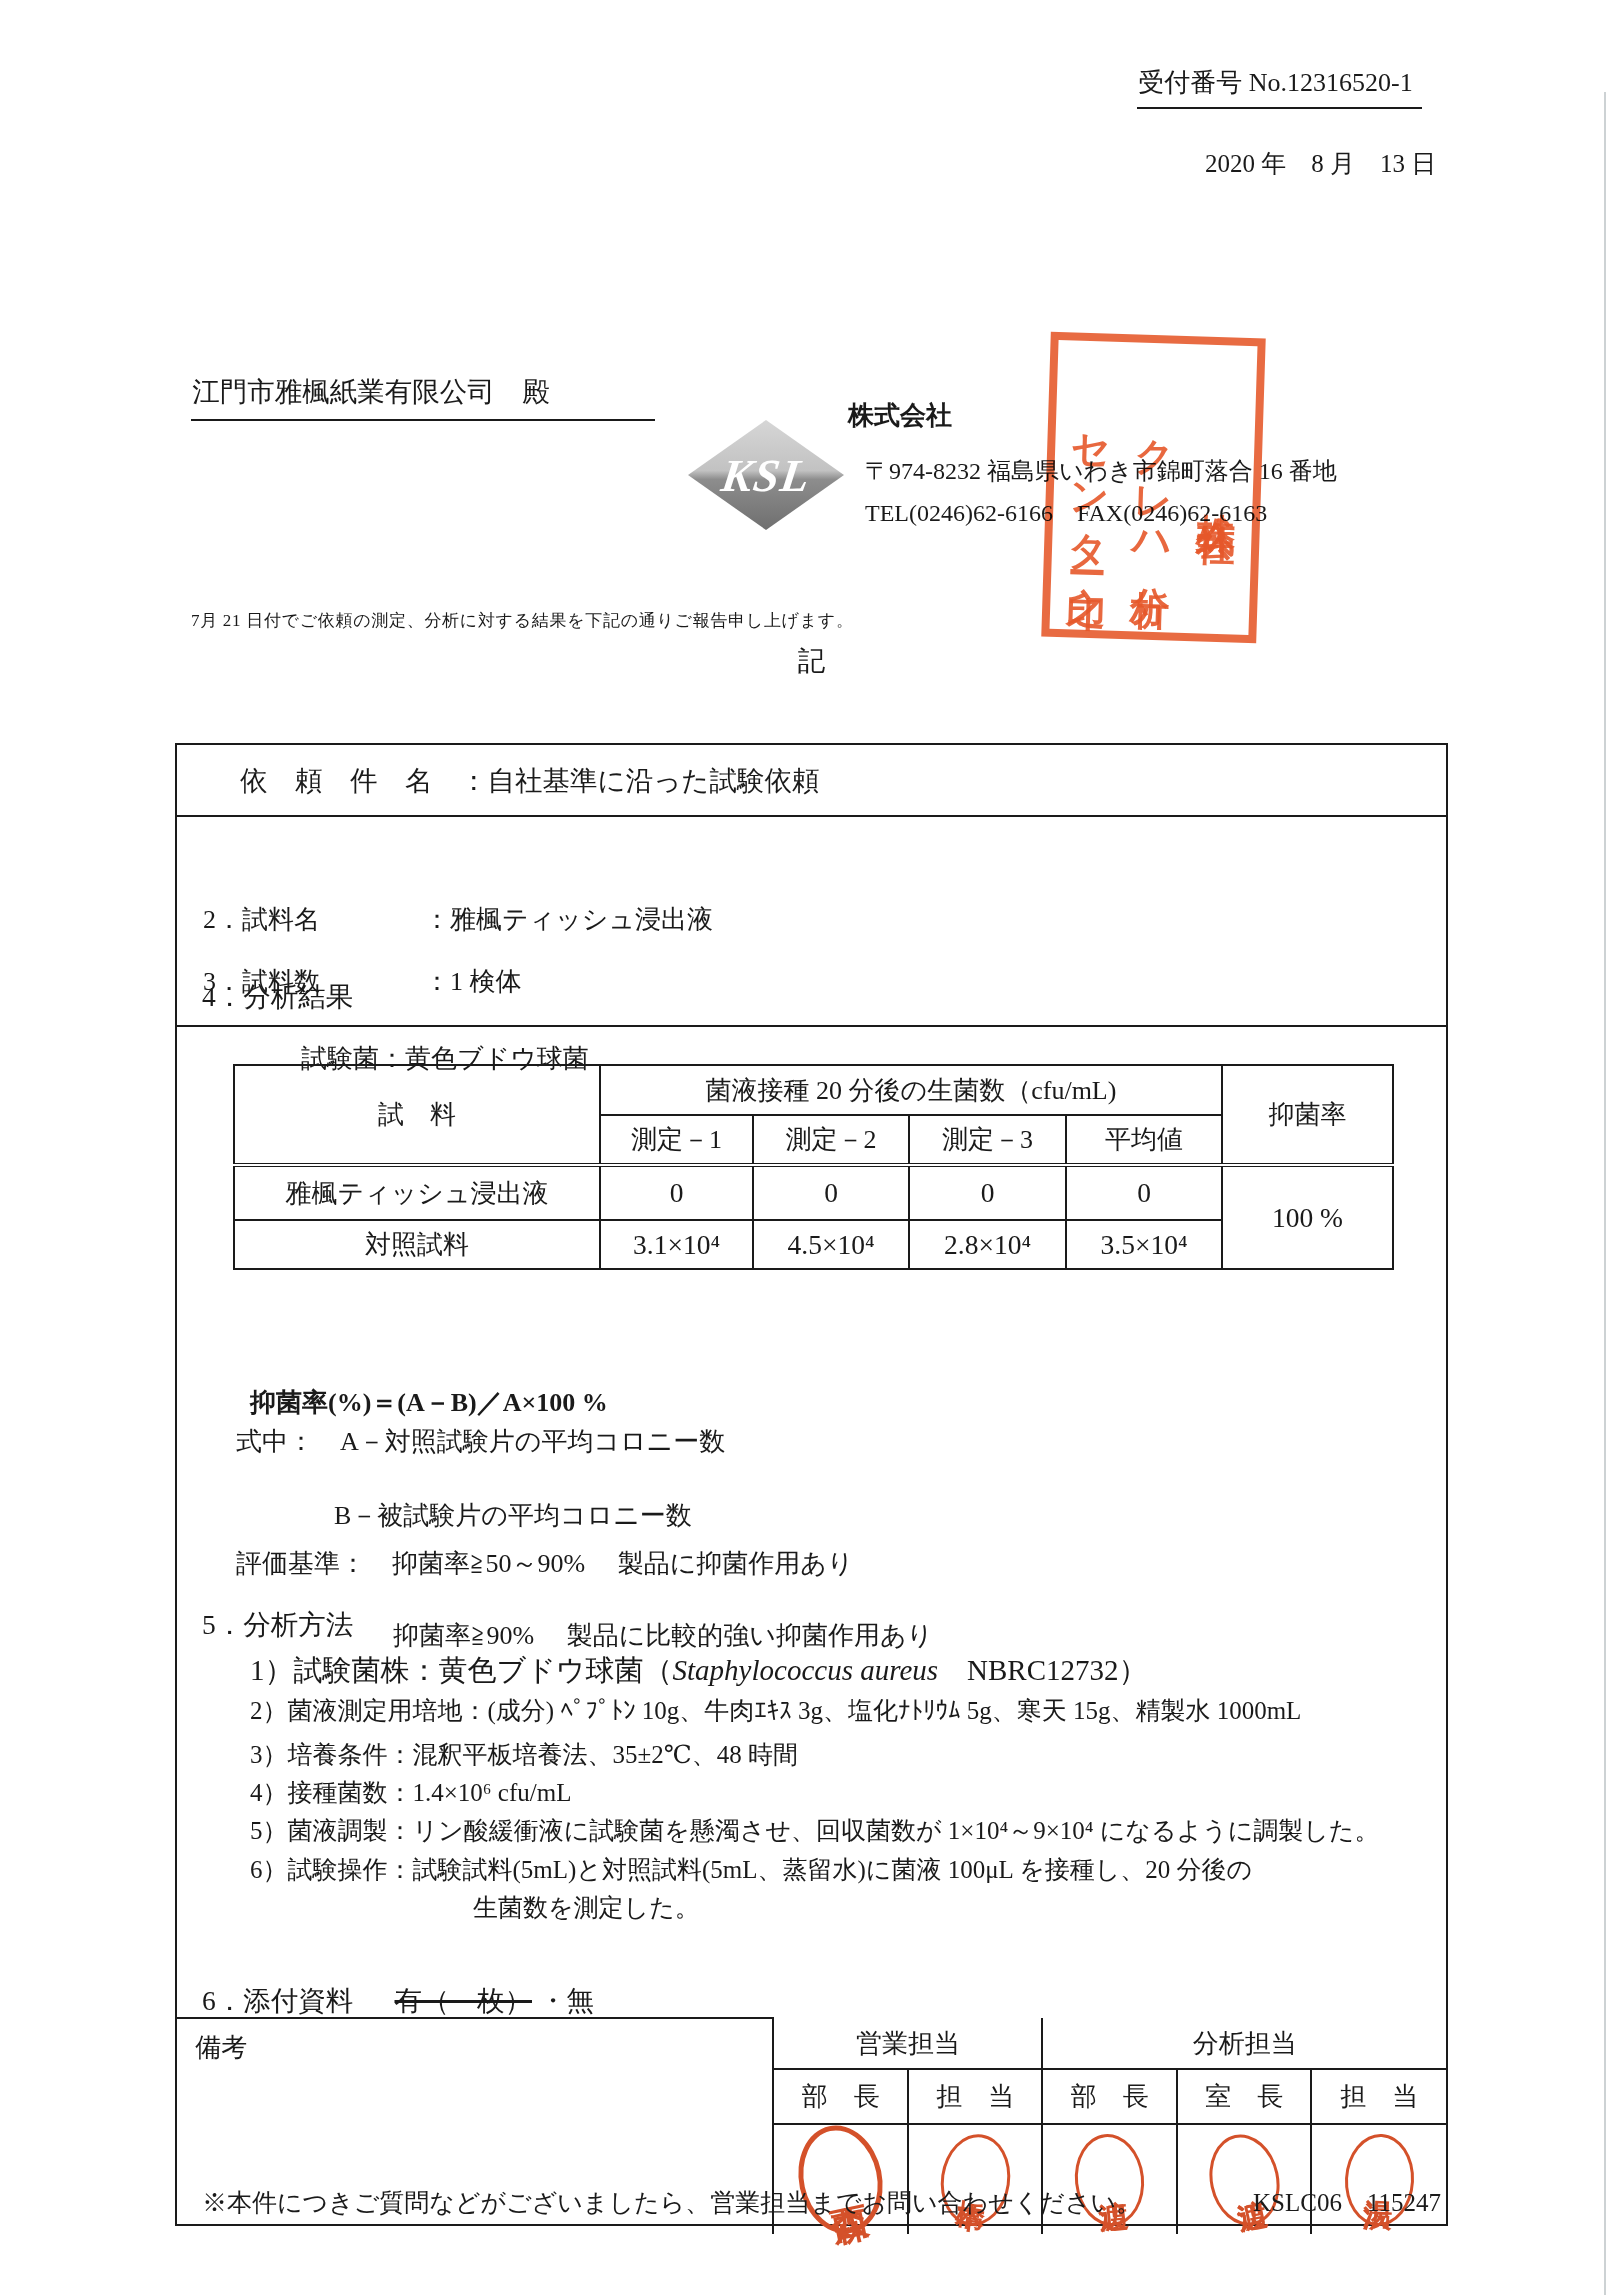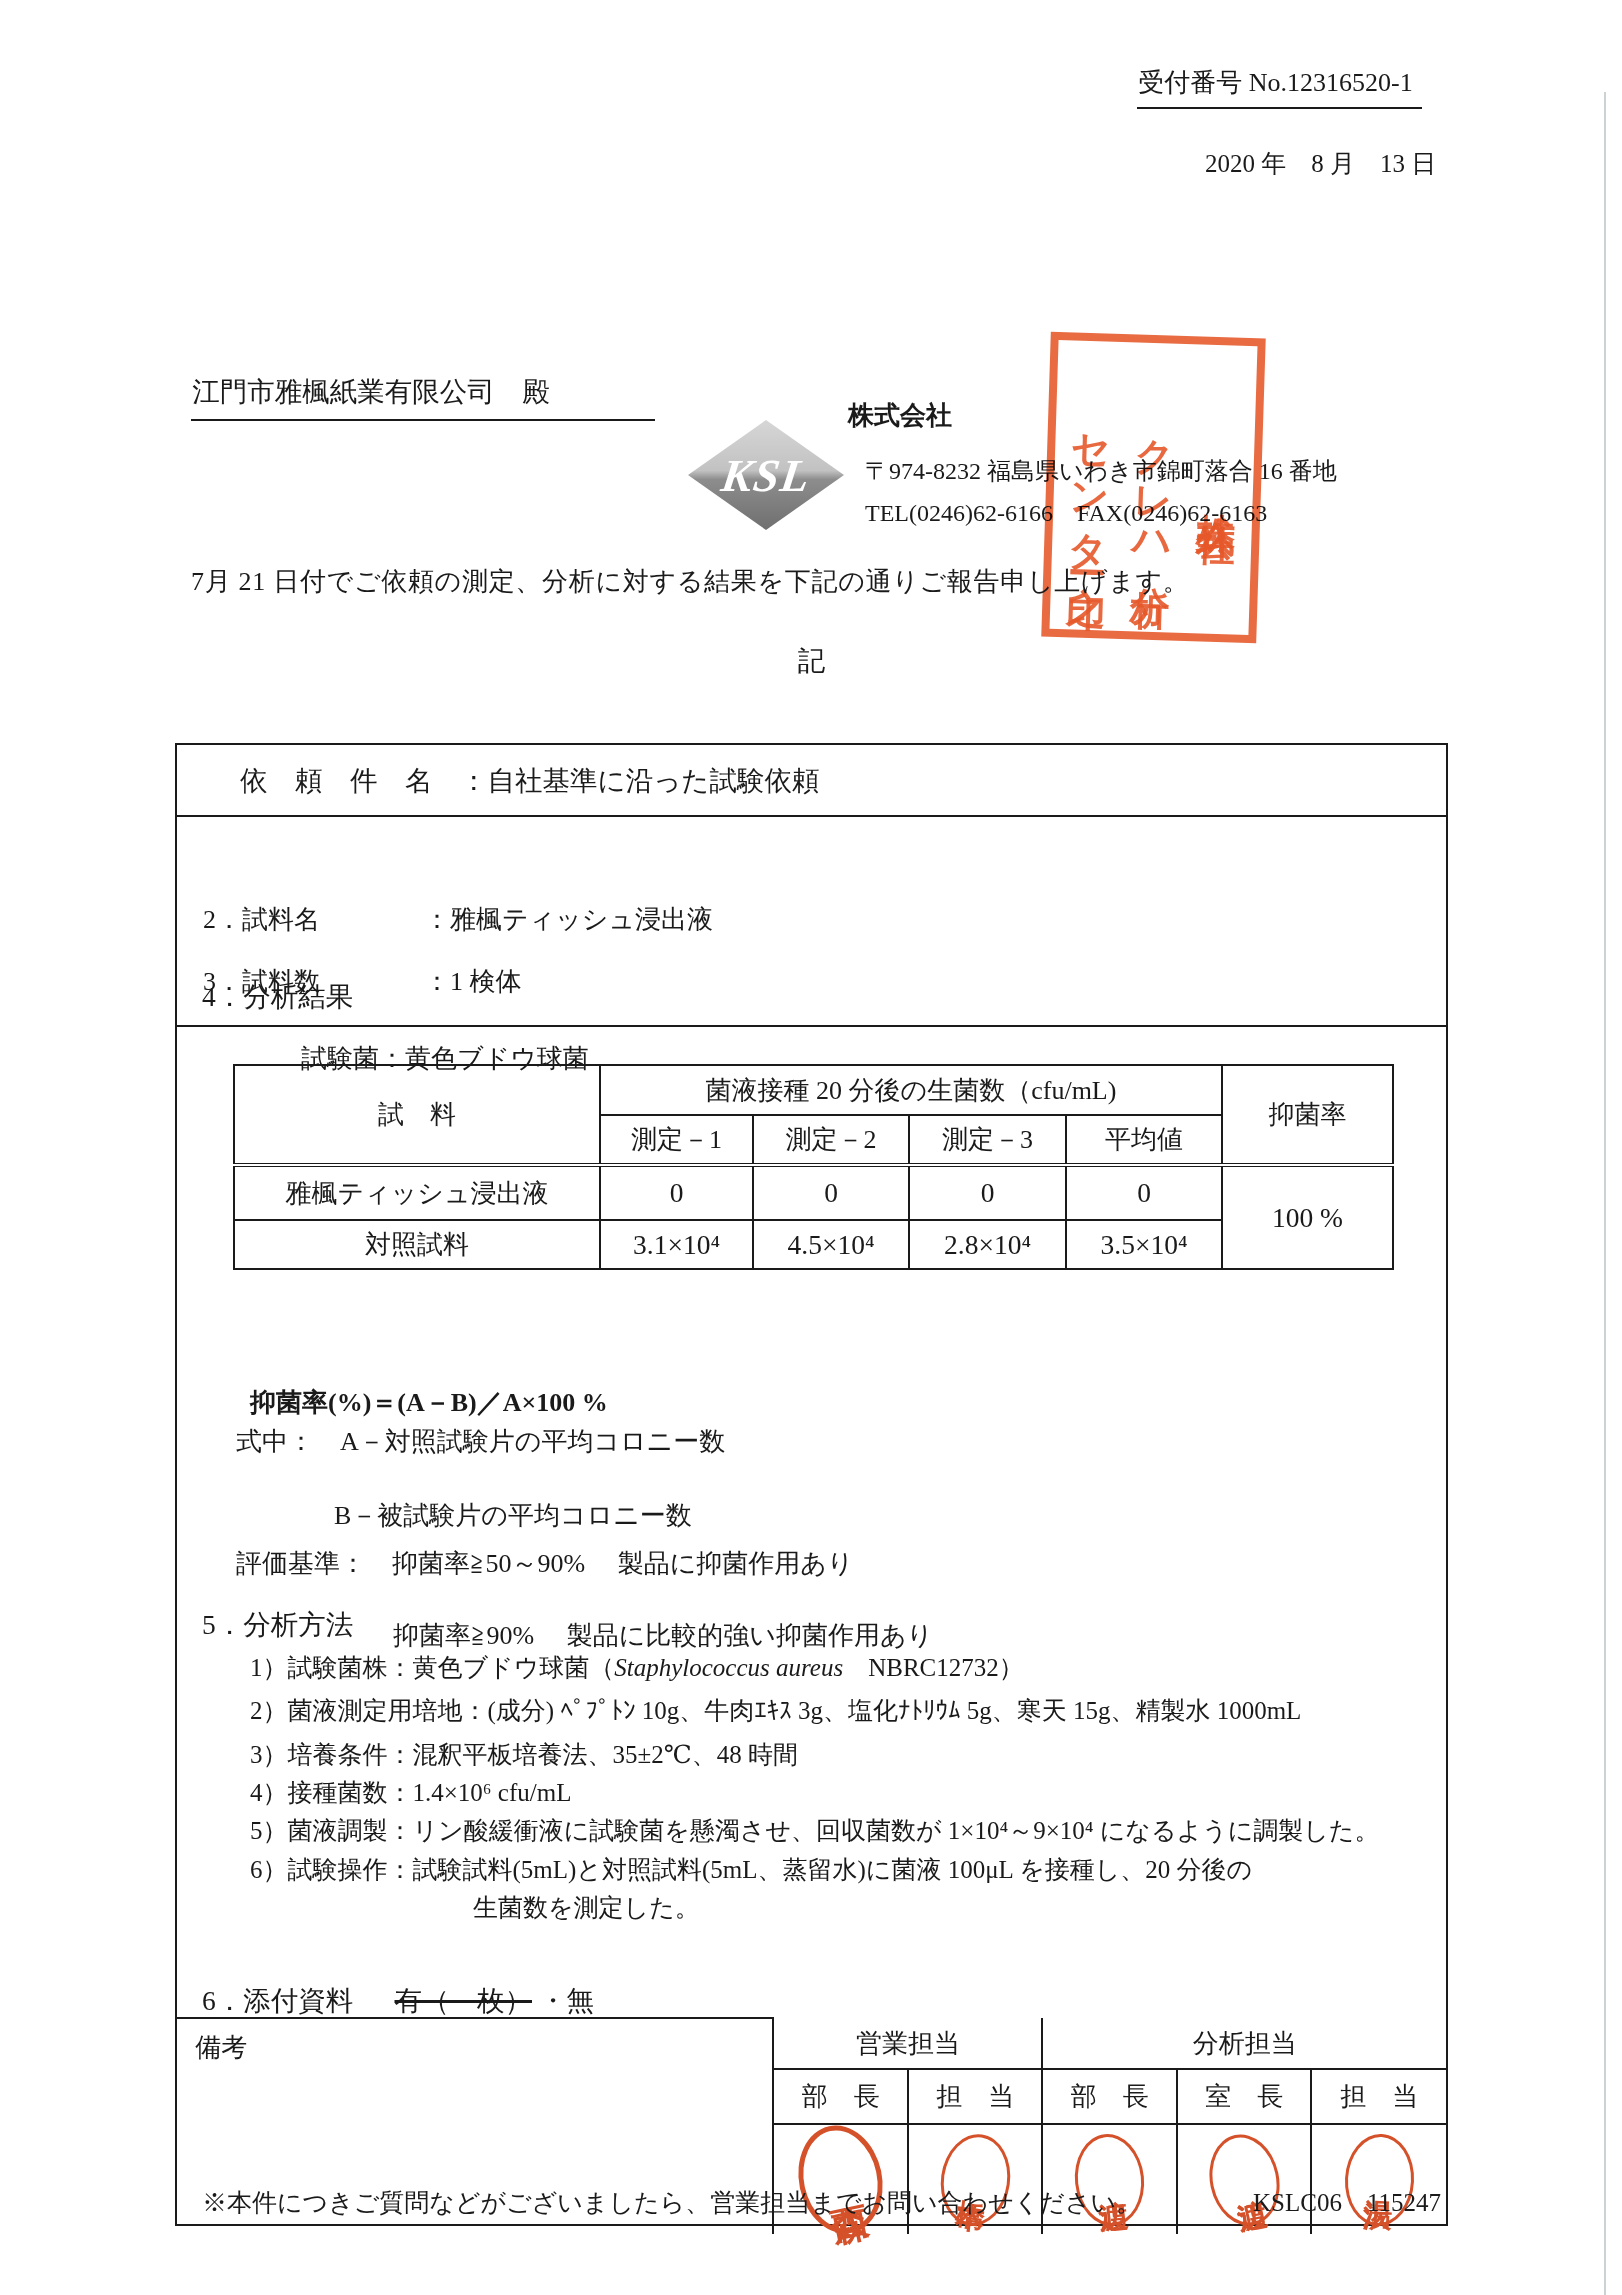--- a/index.html
+++ b/index.html
@@ -31,21 +31,21 @@
   .co-addr{left:865px;top:455px;font-size:24px;}
   .co-tel{left:865px;top:497px;font-size:24px;}
 
   
   .seal{left:1046px;top:335px;width:215px;height:305px;border:8.5px solid rgba(229,86,40,.88);
     transform:rotate(1.8deg);mix-blend-mode:multiply;display:flex;flex-direction:row-reverse;
     justify-content:space-around;align-items:center;padding:6.5px 3.9px;box-sizing:border-box;}
   .seal span{writing-mode:vertical-rl;font-size:39px;font-weight:bold;color:rgba(230,88,42,.90);
     letter-spacing:3.9px;font-family:"Liberation Serif","DejaVu Serif",serif;}
 
-  .intro{left:191px;top:564px;font-size:26px;letter-spacing:0.7px;}
+  .intro{left:191px;top:609px;font-size:17px;letter-spacing:0.7px;}
   .ki{left:0;right:0;top:643px;text-align:center;font-size:27.5px;}
 
   
   .main-box{left:175px;top:695px;width:1273px;height:1483px;border:2.6px solid #1a1a1a;box-sizing:border-box;margin-top:48px;}
   .subject-row{left:0;top:0;width:100%;height:72px;border-bottom:2.6px solid #1a1a1a;
     line-height:72px;padding-left:63px;font-size:27.5px;box-sizing:border-box;}
   .req-item{left:26px;font-size:26px;}
   .divider{left:0;top:280px;width:100%;border-top:2.6px solid #1a1a1a;}
 
   .sec-heading{font-size:27.5px;}
@@ -161,21 +161,21 @@
     </table>
 
     <div class="abs formula" style="left:73px;top:640px;font-weight:bold;">抑菌率(%)＝(A－B)／A×100 %</div>
     <div class="abs formula" style="left:59px;top:679px;">式中：　A－対照試験片の平均コロニー数</div>
     <div class="abs formula" style="left:157px;top:753px;">B－被試験片の平均コロニー数</div>
 
     <div class="abs formula" style="left:59px;top:801px;">評価基準：　抑菌率≧50～90%　 製品に抑菌作用あり</div>
     <div class="abs formula" style="left:216px;top:873px;">抑菌率≧90%　 製品に比較的強い抑菌作用あり</div>
 
     <div class="abs sec-heading" style="left:25px;top:862px;top:862px;">5．分析方法</div>
-    <div class="abs" style="left:73px;top:906px;font-size:25px;">
+    <div class="abs" style="left:73px;top:906px;font-size:29px;">
       <span>1）試験菌株：黄色ブドウ球菌（</span><i>Staphylococcus aureus</i><span>　NBRC12732）</span>
     </div>
     <div class="abs" style="left:73px;top:949px;font-size:25px;">2）菌液測定用培地：(成分) ﾍﾟﾌﾟﾄﾝ 10g、牛肉ｴｷｽ 3g、塩化ﾅﾄﾘｳﾑ 5g、寒天 15g、精製水 1000mL</div>
     <div class="abs" style="left:73px;top:993px;font-size:25px;">3）培養条件：混釈平板培養法、35±2℃、48 時間</div>
     <div class="abs" style="left:73px;top:1031px;font-size:25px;">4）接種菌数：1.4×10⁶ cfu/mL</div>
     <div class="abs" style="left:73px;top:1069px;font-size:25px;">5）菌液調製：リン酸緩衝液に試験菌を懸濁させ、回収菌数が 1×10⁴～9×10⁴ になるように調製した。</div>
     <div class="abs" style="left:73px;top:1108px;font-size:25px;">6）試験操作：試験試料(5mL)と対照試料(5mL、蒸留水)に菌液 100μL を接種し、20 分後の</div>
     <div class="abs" style="left:296px;top:1146px;font-size:25px;">生菌数を測定した。</div>
 
     <div class="abs" style="left:25px;top:1238px;font-size:27.5px;">

